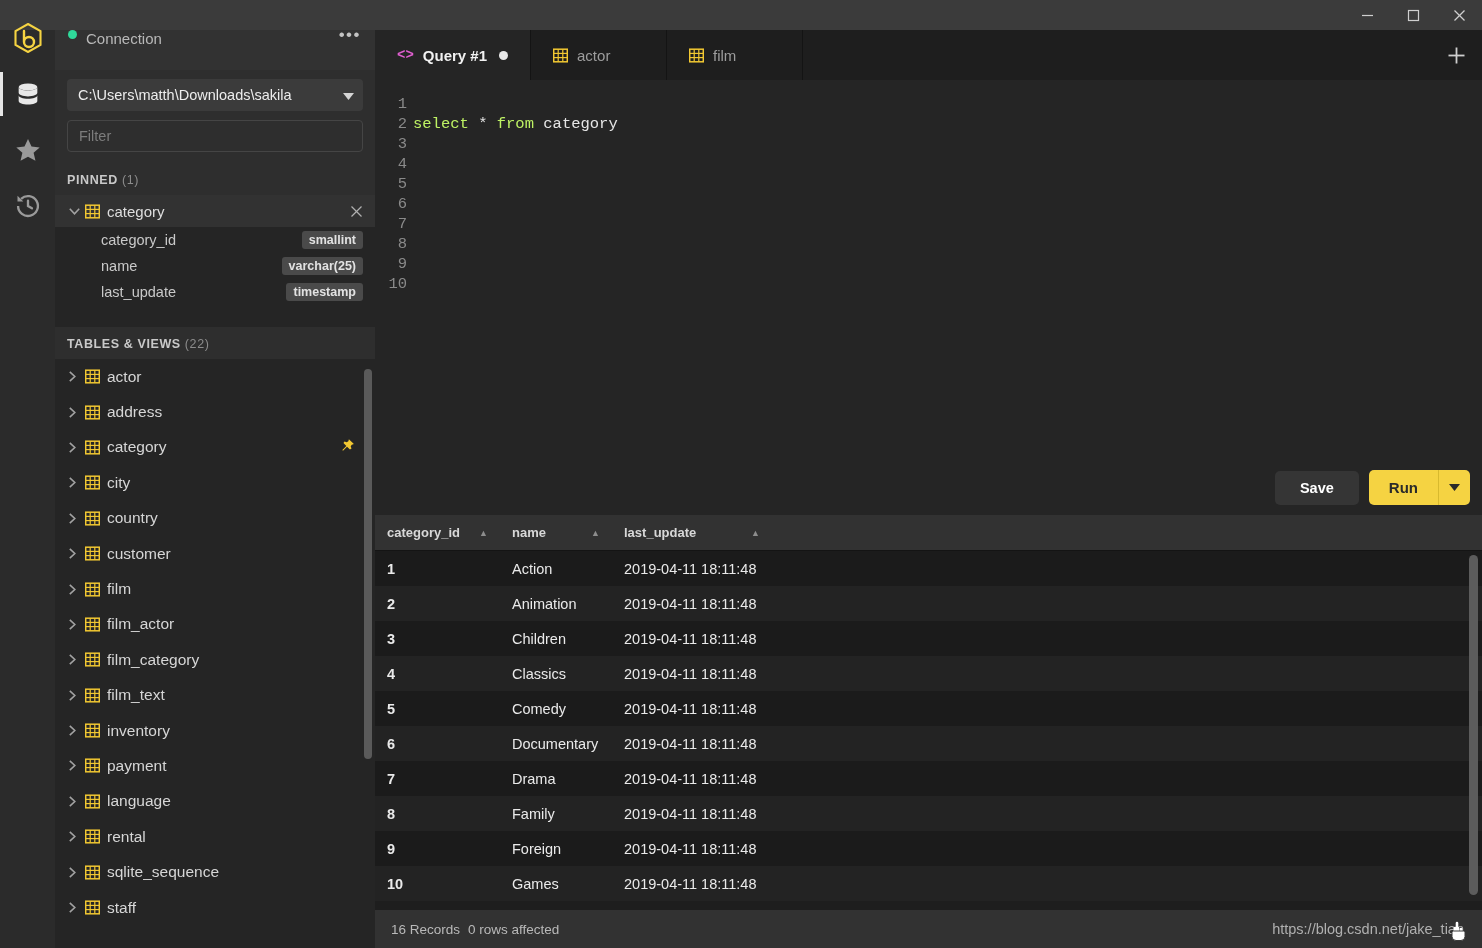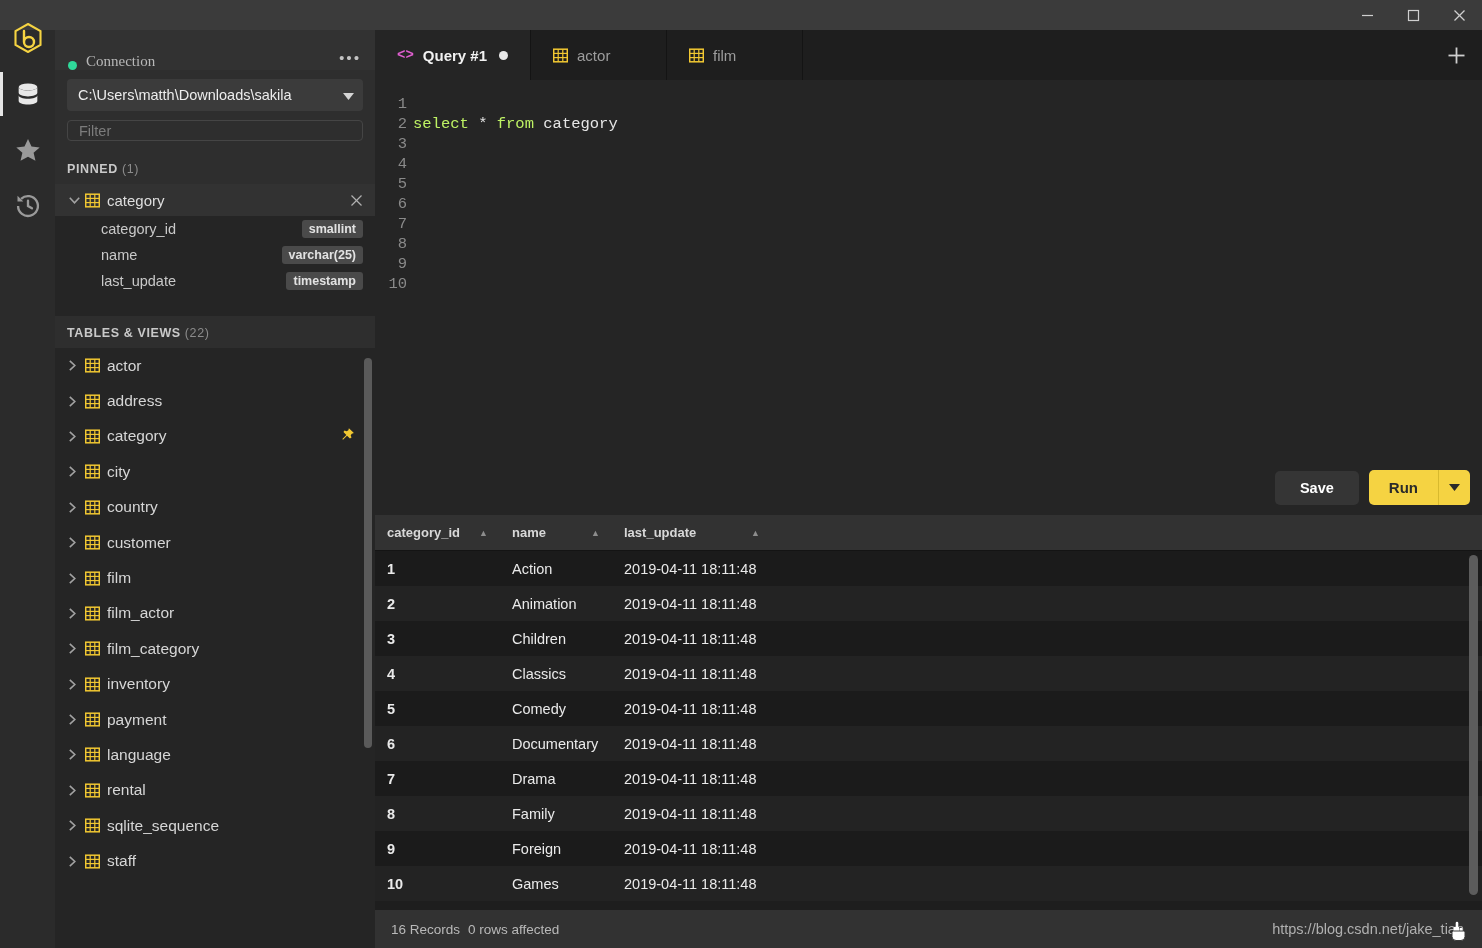--- a/index.html
+++ b/index.html
@@ -49,37 +49,37 @@
   }
   .rail-item svg { display: block; }
 
   
   .sidebar {
     width: 320px; flex: 0 0 320px; background: #252525;
     display: flex; flex-direction: column; min-height: 0; position: relative;
   }
   .conn-header {
     height: 40px; flex: 0 0 40px; background: #323232;
-    display: flex; align-items: flex-end; padding: 0 14px 0 13px; font-family: Liberation Serif, serif;
+    display: flex; align-items: flex-start; padding: 0 14px 0 13px;
   }
   .conn-dot { width: 9px; height: 9px; border-radius: 50%; background: #2fd99a; margin-right: 9px; }
   .conn-label { font-size: 15px; color: #b8b8b8; }
   .conn-more {
     margin-left: auto; color: #c3c3c3; font-size: 17px; letter-spacing: 1.5px;
     line-height: 10px; padding-bottom: 6px;
   }
   .conn-tools { background: #2e2e2e; padding: 9px 12px 11px 12px; }
   .db-select {
     height: 32px; background: #3b3b3b; border-radius: 4px;
     display: flex; align-items: center; padding: 0 9px 0 11px;
     color: #ededed; font-size: 14.5px; margin-bottom: 9px;
   }
   .db-select .caret { margin-left: auto; }
   .filter-input {
-    height: 21px; background: transparent; border: 1px solid #454545; border-radius: 4px;
+    height: 32px; background: transparent; border: 1px solid #454545; border-radius: 4px;
     display: flex; align-items: center; padding: 0 11px;
     color: #7c7c7c; font-size: 14.5px;
   }
   .section-head {
     padding: 10px 12px 8px 12px; background: #2e2e2e;
     font-size: 12.5px; font-weight: bold; letter-spacing: .6px; color: #c9c9c9;
   }
   .section-head .count { color: #8c8c8c; font-weight: normal; }
   .pinned-block { background: #252525; }
   .pin-table-row {
@@ -481,20 +481,37 @@
               </span>
               <span class="tbl-ico">
                 <svg width="15" height="15" viewBox="0 0 15 15">
                   <rect x="0.7" y="1.2" width="13.6" height="12.6" fill="none" stroke="currentColor" stroke-width="1.5"></rect>
                   <line x1="0.7" y1="5.4" x2="14.3" y2="5.4" stroke="currentColor" stroke-width="1.2"></line>
                   <line x1="0.7" y1="9.6" x2="14.3" y2="9.6" stroke="currentColor" stroke-width="1.2"></line>
                   <line x1="5.2" y1="1.2" x2="5.2" y2="13.8" stroke="currentColor" stroke-width="1.2"></line>
                   <line x1="9.8" y1="1.2" x2="9.8" y2="13.8" stroke="currentColor" stroke-width="1.2"></line>
                 </svg>
               </span>
+              <span class="name">film_text</span>
+            </div>
+            <div class="tbl-row">
+              <span class="chev">
+                <svg width="7" height="11" viewBox="0 0 7 11">
+                  <polyline points="0.8,0.8 5.8,5.5 0.8,10.2" fill="none" stroke="currentColor" stroke-width="1.6"></polyline>
+                </svg>
+              </span>
+              <span class="tbl-ico">
+                <svg width="15" height="15" viewBox="0 0 15 15">
+                  <rect x="0.7" y="1.2" width="13.6" height="12.6" fill="none" stroke="currentColor" stroke-width="1.5"></rect>
+                  <line x1="0.7" y1="5.4" x2="14.3" y2="5.4" stroke="currentColor" stroke-width="1.2"></line>
+                  <line x1="0.7" y1="9.6" x2="14.3" y2="9.6" stroke="currentColor" stroke-width="1.2"></line>
+                  <line x1="5.2" y1="1.2" x2="5.2" y2="13.8" stroke="currentColor" stroke-width="1.2"></line>
+                  <line x1="9.8" y1="1.2" x2="9.8" y2="13.8" stroke="currentColor" stroke-width="1.2"></line>
+                </svg>
+              </span>
               <span class="name">inventory</span>
             </div>
             <div class="tbl-row">
               <span class="chev">
                 <svg width="7" height="11" viewBox="0 0 7 11">
                   <polyline points="0.8,0.8 5.8,5.5 0.8,10.2" fill="none" stroke="currentColor" stroke-width="1.6"></polyline>
                 </svg>
               </span>
               <span class="tbl-ico">
                 <svg width="15" height="15" viewBox="0 0 15 15">

